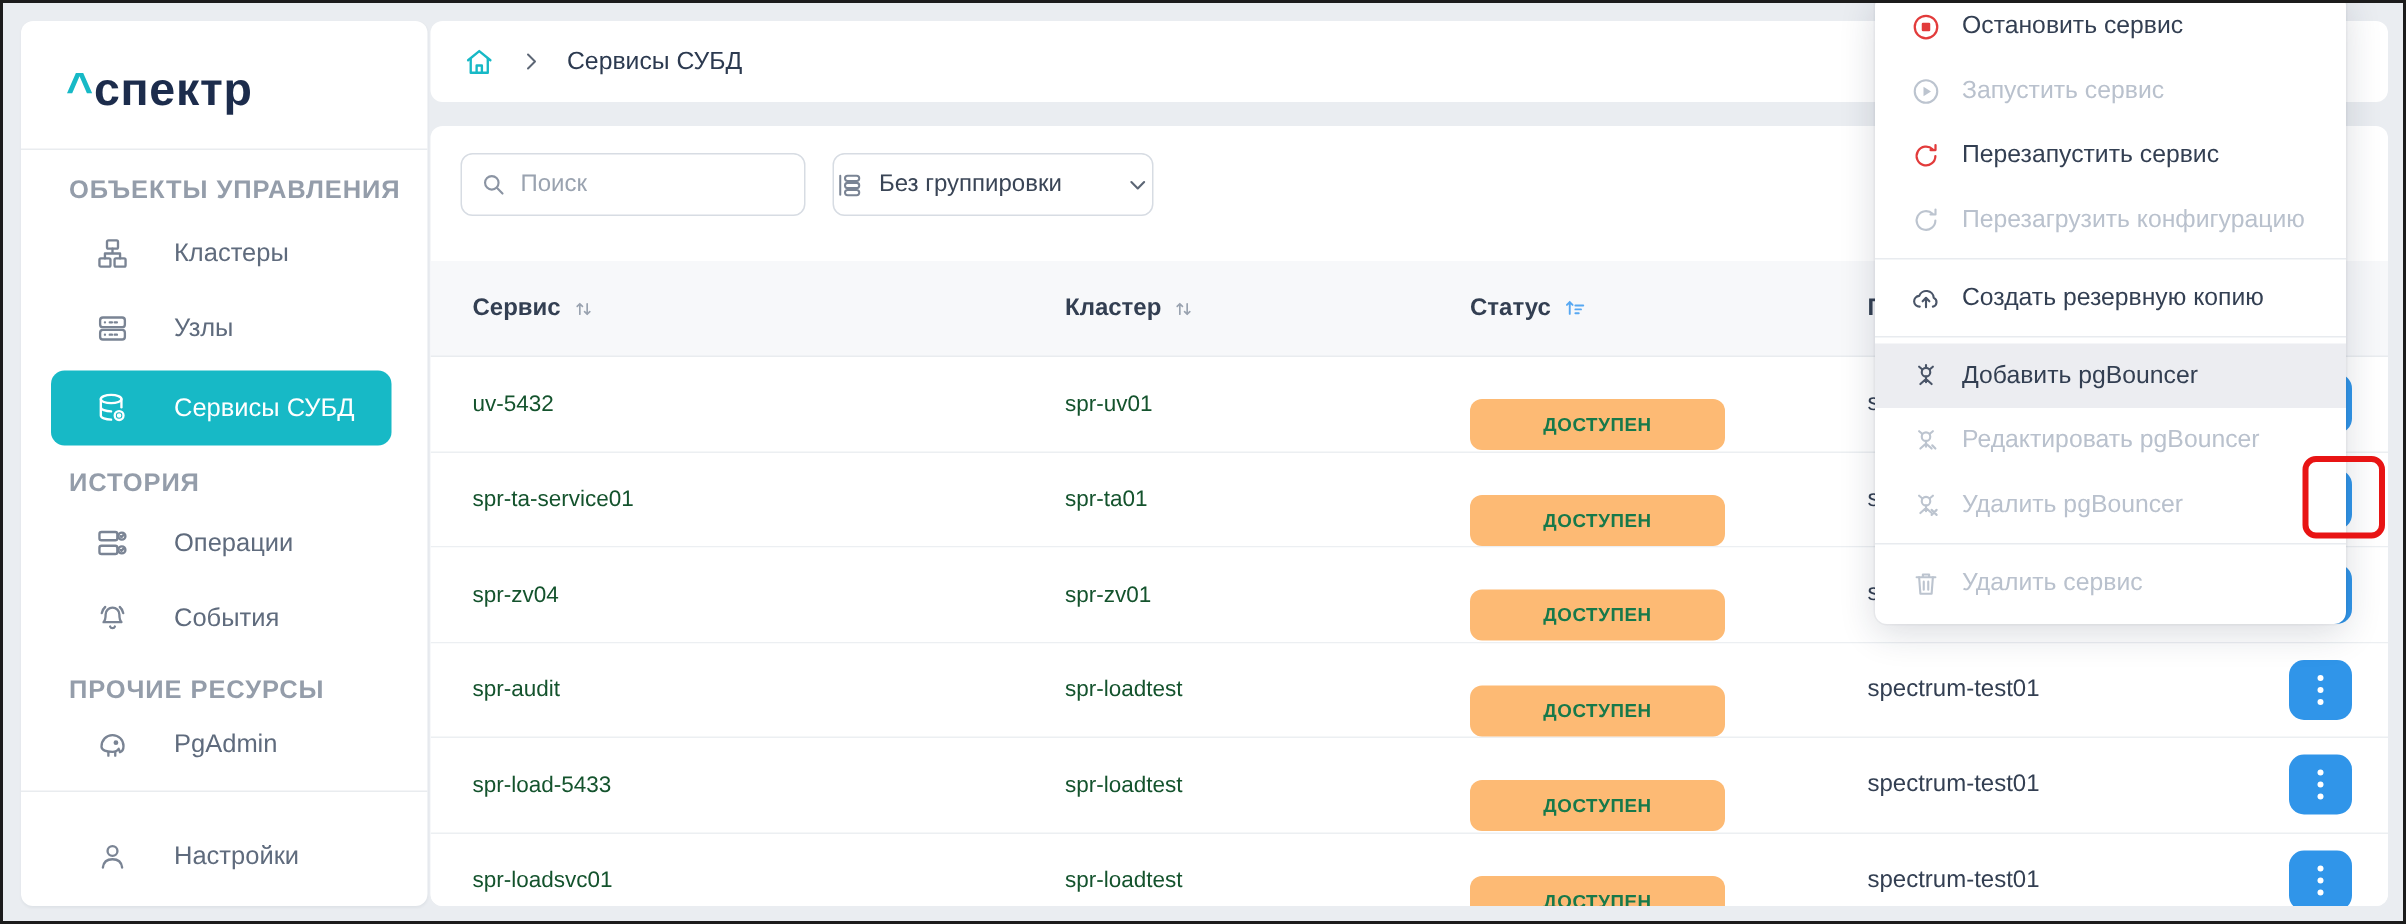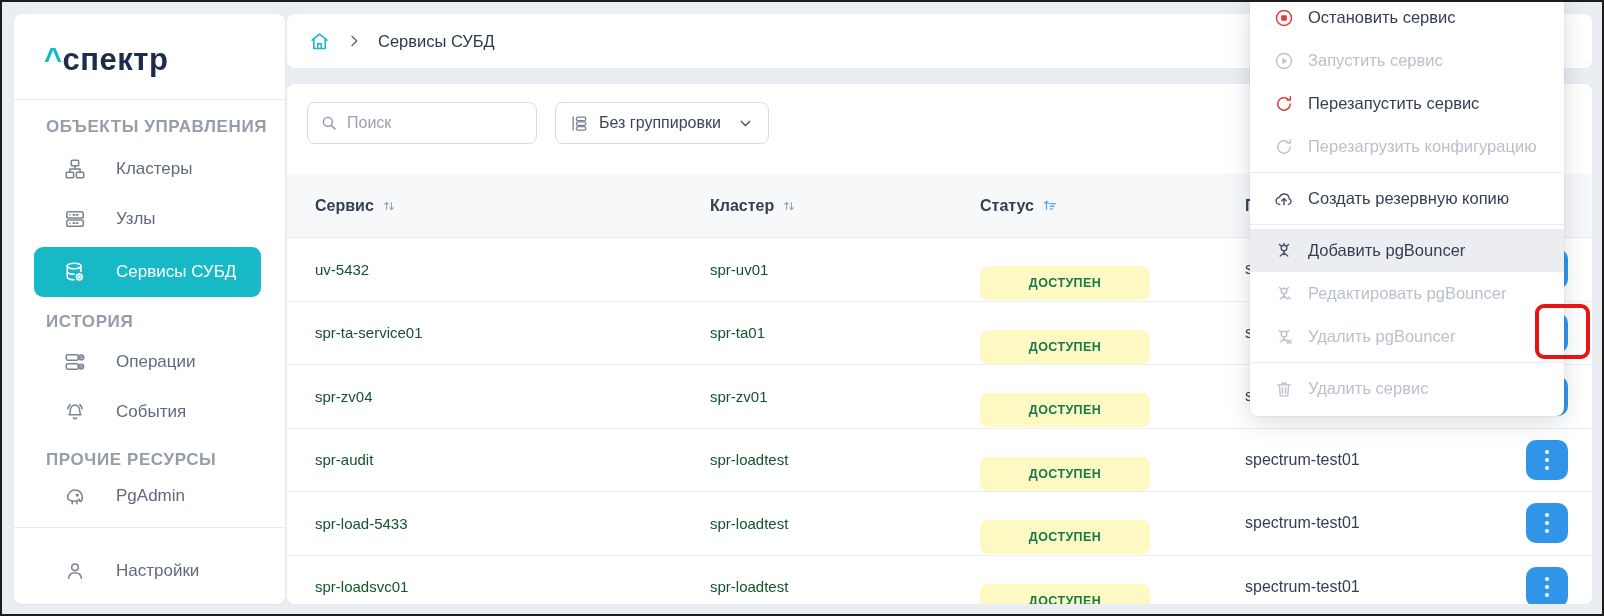--- a/index.html
+++ b/index.html
@@ -38,34 +38,34 @@
   .card { position:absolute; left:285px; top:82px; width:1305px; height:520px;
     background:#fff; border-radius:8px; overflow:hidden; }
   .search-box { position:absolute; left:20px; top:18px; width:230px; height:42px;
     border:1px solid #d7dce3; border-radius:8px; display:flex; align-items:center;
     padding:0 12px; gap:9px; background:#fff; }
   .search-box input { border:none; outline:none; font-size:16px; width:160px;
     font-family:inherit; color:#3a4556; background:transparent; }
   .search-box input::placeholder { color:#9aa3b0; }
   .group-box { position:absolute; left:268px; top:18px; width:214px; height:42px;
     border:1px solid #d7dce3; border-radius:8px; display:flex; align-items:center;
-    padding:0 14px; gap:10px; background:#fff; cursor:pointer; }
+    padding:0 1px; gap:10px; background:#fff; cursor:pointer; }
   .group-label { font-size:16px; color:#3a4556; flex:1; }
 
   .tgrid { display:grid; grid-template-columns:395px 270px 265px 1fr 56px;
     align-items:center; padding-left:28px; padding-right:10px; }
   .thead { position:absolute; left:0; right:0; top:90px; height:64px; background:#f7f8fa;
     border-bottom:1px solid #e9ecef; }
   .th { font-size:16px; font-weight:700; color:#333f52; display:flex; align-items:center; gap:8px; cursor:pointer; }
   .rows { position:absolute; left:0; right:0; top:154px; }
   .trow { height:63.5px; border-bottom:1px solid #eceff2; background:#fff; }
   .trow:first-child { border-top:none; }
   .cell-link { color:#14532d; font-size:15px; text-decoration:none; cursor:pointer; }
   .cell-text { color:#333f52; font-size:16px; }
-  .badge { width:170px; height:34px; background:#fef9c3; color:#17794a; font-size:12.5px;
+  .badge { width:170px; height:34px; background:#fdba74; color:#17794a; font-size:12.5px;
     font-weight:700; letter-spacing:.4px; border-radius:8px; display:flex;
     align-items:center; justify-content:center;margin-top:28px; }
   .kebab { width:42px; height:40px; background:#3095e9; border:none; border-radius:10px;
     display:flex; flex-direction:column; align-items:center; justify-content:center;
     gap:4px; cursor:pointer; }
   .kebab i { width:4px; height:4px; background:#fff; border-radius:50%; }
 
   
   .menu { position:absolute; left:1248px; top:-6px; width:314px; background:#fff;
     border-radius:8px; box-shadow:0 6px 24px rgba(25,35,60,.16), 0 0 0 1px rgba(25,35,60,.04);

